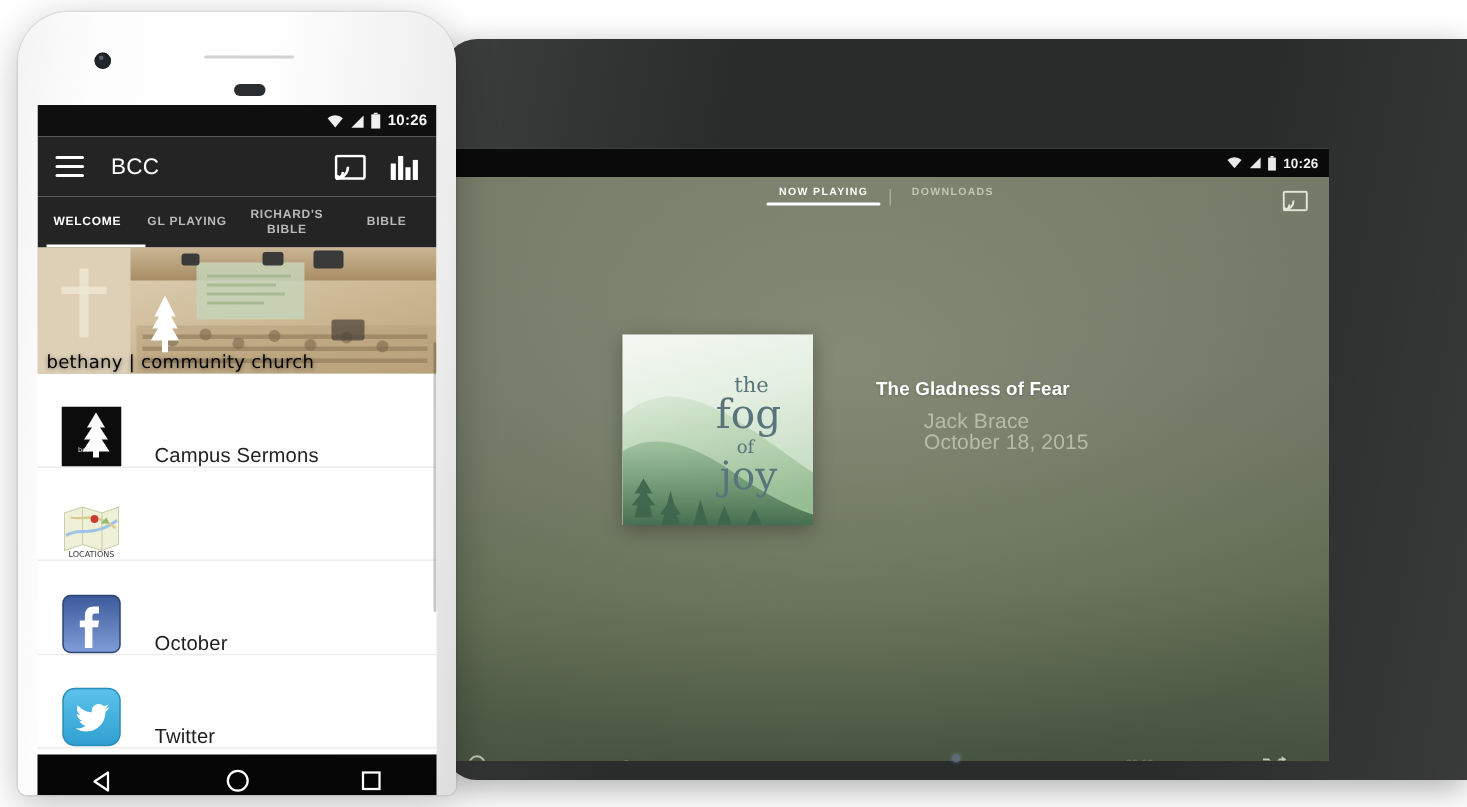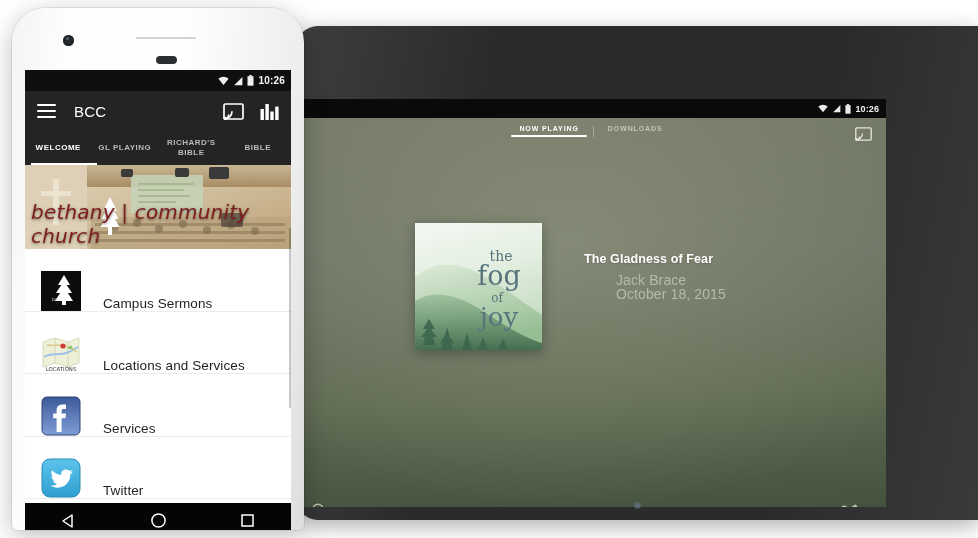--- a/index.html
+++ b/index.html
@@ -182,22 +182,22 @@
   }
   #ph-hero {
     position: relative; height: 84px; overflow: hidden; background: #b49f7e;
   }
   #ph-hero svg { display: block; width: 266px; height: 84px; }
   #ph-hero-caption {
     position: absolute; left: 0; bottom: 1px; width: 100%;
     display: flex; align-items: flex-end; padding-left: 6px;
   }
   #ph-hero-text {
-    color: #7f1d1d; font-size: 20px; letter-spacing: .2px;
-    text-shadow: 0 1px 3px rgba(0,0,0,.5); font-family: "DejaVu Sans", sans-serif; font-style: italic;
+    color: #000000; font-size: 12px; letter-spacing: .2px;
+    text-shadow: 0 1px 3px rgba(0,0,0,.5); font-family: "DejaVu Sans", sans-serif;
   }
   .ph-li {
     height: 62.5px; background: #fff; display: flex; align-items: flex-end;
     padding-left: 16px; border-bottom: 1px solid #ececec; cursor: pointer;
   }
   .ph-li-ico { width: 40px; height: 40px; flex: none; }
   .ph-li-ico svg { display: block; width: 40px; height: 40px; }
   .ph-li-label {
     margin-left: 22px; font-size: 13.5px; color: #1f1f1f; letter-spacing: .1px;
   }
@@ -478,37 +478,36 @@
             <rect width="40" height="40" fill="#ffffff"></rect>
             <path d="M2 9 L14 5 L27 9 L38 5 L38 30 L27 34 L14 30 L2 34 Z" fill="#eef0d8" stroke="#c9cda8" stroke-width="0.7"></path>
             <path d="M14 5 L14 30 M27 9 L27 34" stroke="#c9cda8" stroke-width="0.7" fill="none"></path>
             <path d="M3 24 C12 18 20 26 37 14" stroke="#9fc2e8" stroke-width="2" fill="none"></path>
             <path d="M6 12 C16 14 22 8 36 19" stroke="#d9c98a" stroke-width="1.5" fill="none"></path>
             <circle cx="22" cy="13" r="2.6" fill="#cc3b33"></circle>
             <path d="M26 16 L30 12 L32 16 Z" fill="#8fbf6e"></path>
             <text x="20" y="38.4" font-size="5.4" fill="#3b3b3b" text-anchor="middle" font-family="DejaVu Sans, sans-serif">LOCATIONS</text>
           </svg>
         </div>
-        <div class="ph-li-label">Locations and Services</div>
       </div>
 
       <div class="ph-li">
         <div class="ph-li-ico">
           <svg viewBox="0 0 40 40">
             <defs>
               <linearGradient id="fbg" x1="0" y1="0" x2="0" y2="1">
                 <stop offset="0%" stop-color="#3c5a9a"></stop>
                 <stop offset="100%" stop-color="#7f9ed8"></stop>
               </linearGradient>
             </defs>
             <rect x="1" y="1" width="38" height="38" rx="5" fill="url(#fbg)" stroke="#2c4473" stroke-width="1"></rect>
             <path d="M25 13 L22.4 13 C21 13 20.6 13.8 20.6 15.1 L20.6 17.6 L25 17.6 L24.4 22.2 L20.6 22.2 L20.6 36 L15.6 36 L15.6 22.2 L12.2 22.2 L12.2 17.6 L15.6 17.6 L15.6 14.4 C15.6 10.6 17.8 8.4 21.4 8.4 L25 8.4 Z" fill="#ffffff"></path>
           </svg>
         </div>
-        <div class="ph-li-label">Services</div>
+        <div class="ph-li-label">October</div>
       </div>
 
       <div class="ph-li">
         <div class="ph-li-ico">
           <svg viewBox="0 0 40 40">
             <defs>
               <linearGradient id="twg" x1="0" y1="0" x2="0" y2="1">
                 <stop offset="0%" stop-color="#5cc3ec"></stop>
                 <stop offset="100%" stop-color="#2f9fd0"></stop>
               </linearGradient>

